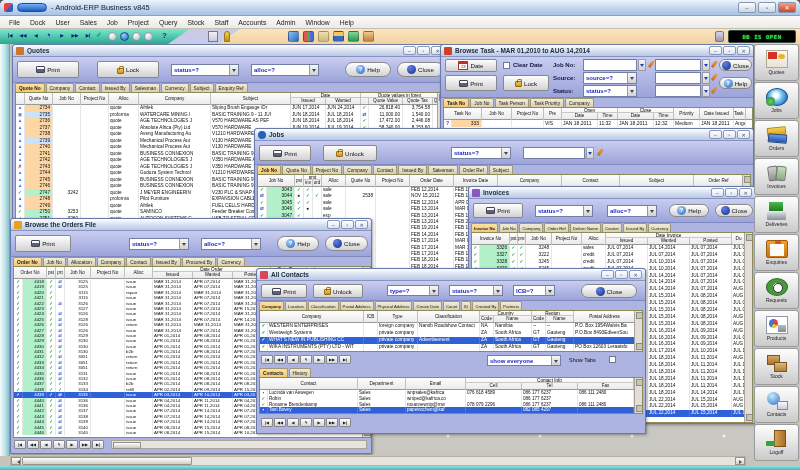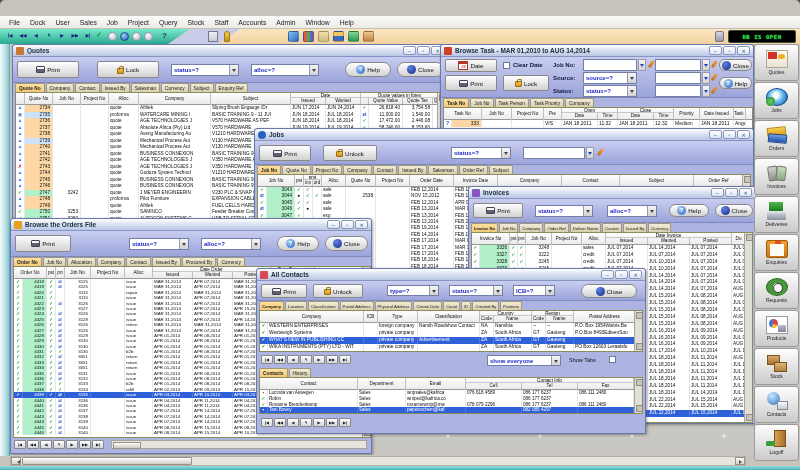--- a/index.html
+++ b/index.html
@@ -146,20 +146,30 @@
 .navrow{position:absolute;display:flex;gap:1px;align-items:center}
 .nbtn{width:12px;height:9px;background:linear-gradient(#fff,#d6d6d6);border:1px solid #888;border-radius:1px;font-size:3.8px;font-weight:bold;color:#123;text-align:center;line-height:8px}
 .hsbar{height:9px;background:#e6e4dc;border:1px solid #a8a49a;margin-left:2px;position:relative}
 .hsbar::before{content:"";position:absolute;left:1px;top:1px;width:26px;height:5px;background:linear-gradient(#fdfdfd,#ccc9c0);border:1px solid #96928a}
 </style>
 </head>
 <body>
 
 <div id="app">
 
+  <div class="titlebar">
+    <span class="appicon"></span>
+    <span class="apppill"></span>
+    <span class="apptitle">- Android-ERP Business v845</span>
+    <span class="mainctl">
+      <span class="mc">–</span>
+      <span class="mc">▫</span>
+      <span class="mc mcclose">✕</span>
+    </span>
+  </div>
 
   <div class="menubar">
 
   <span class="mitem">File</span>
       <span class="mitem">Dock</span>
       <span class="mitem">User</span>
       <span class="mitem">Sales</span>
       <span class="mitem">Job</span>
       <span class="mitem">Project</span>
       <span class="mitem">Query</span>

